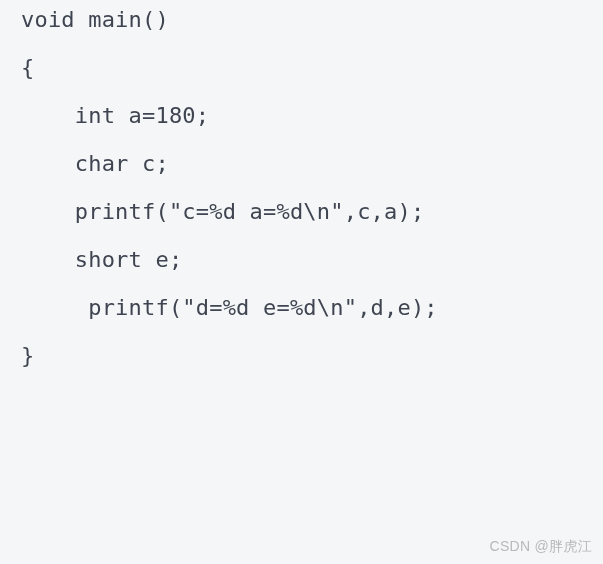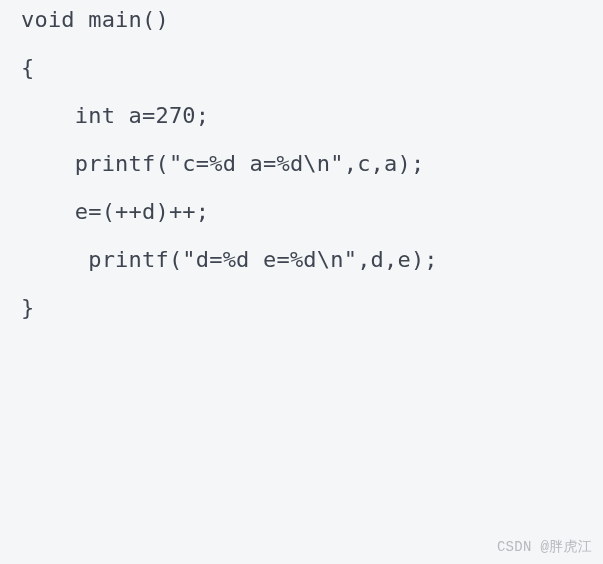--- a/index.html
+++ b/index.html
@@ -27,33 +27,34 @@
     line-height: 48px;
     height: 48px;
     color: var(--code-text, #3f4550);
     white-space: pre;
     letter-spacing: 0.2px;
   }
   .watermark {
     position: absolute;
     right: 11px;
     bottom: 8px;
-    font-family: Liberation Mono, monospace;
+    font-family: Liberation Sans, sans-serif;
     font-size: 14px;
     color: var(--watermark-text, #b7b9bc);
     letter-spacing: 0.3px;
     user-select: none;
   }
 </style>
 </head>
 <body>
 
 <div class="code-panel">
     <div class="code-line">void main()</div>
     <div class="code-line">{</div>
-    <div class="code-line">    int a=270;</div>
+    <div class="code-line">    int a=180;</div>
+    <div class="code-line">    char c;</div>
     <div class="code-line">    printf("c=%d a=%d\n",c,a);</div>
-    <div class="code-line">    e=(++d)++;</div>
+    <div class="code-line">    short e;</div>
     <div class="code-line">     printf("d=%d e=%d\n",d,e);</div>
     <div class="code-line">}</div>
   </div>
 
 <div class="watermark">CSDN @胖虎江</div>
 
 </body></html>

